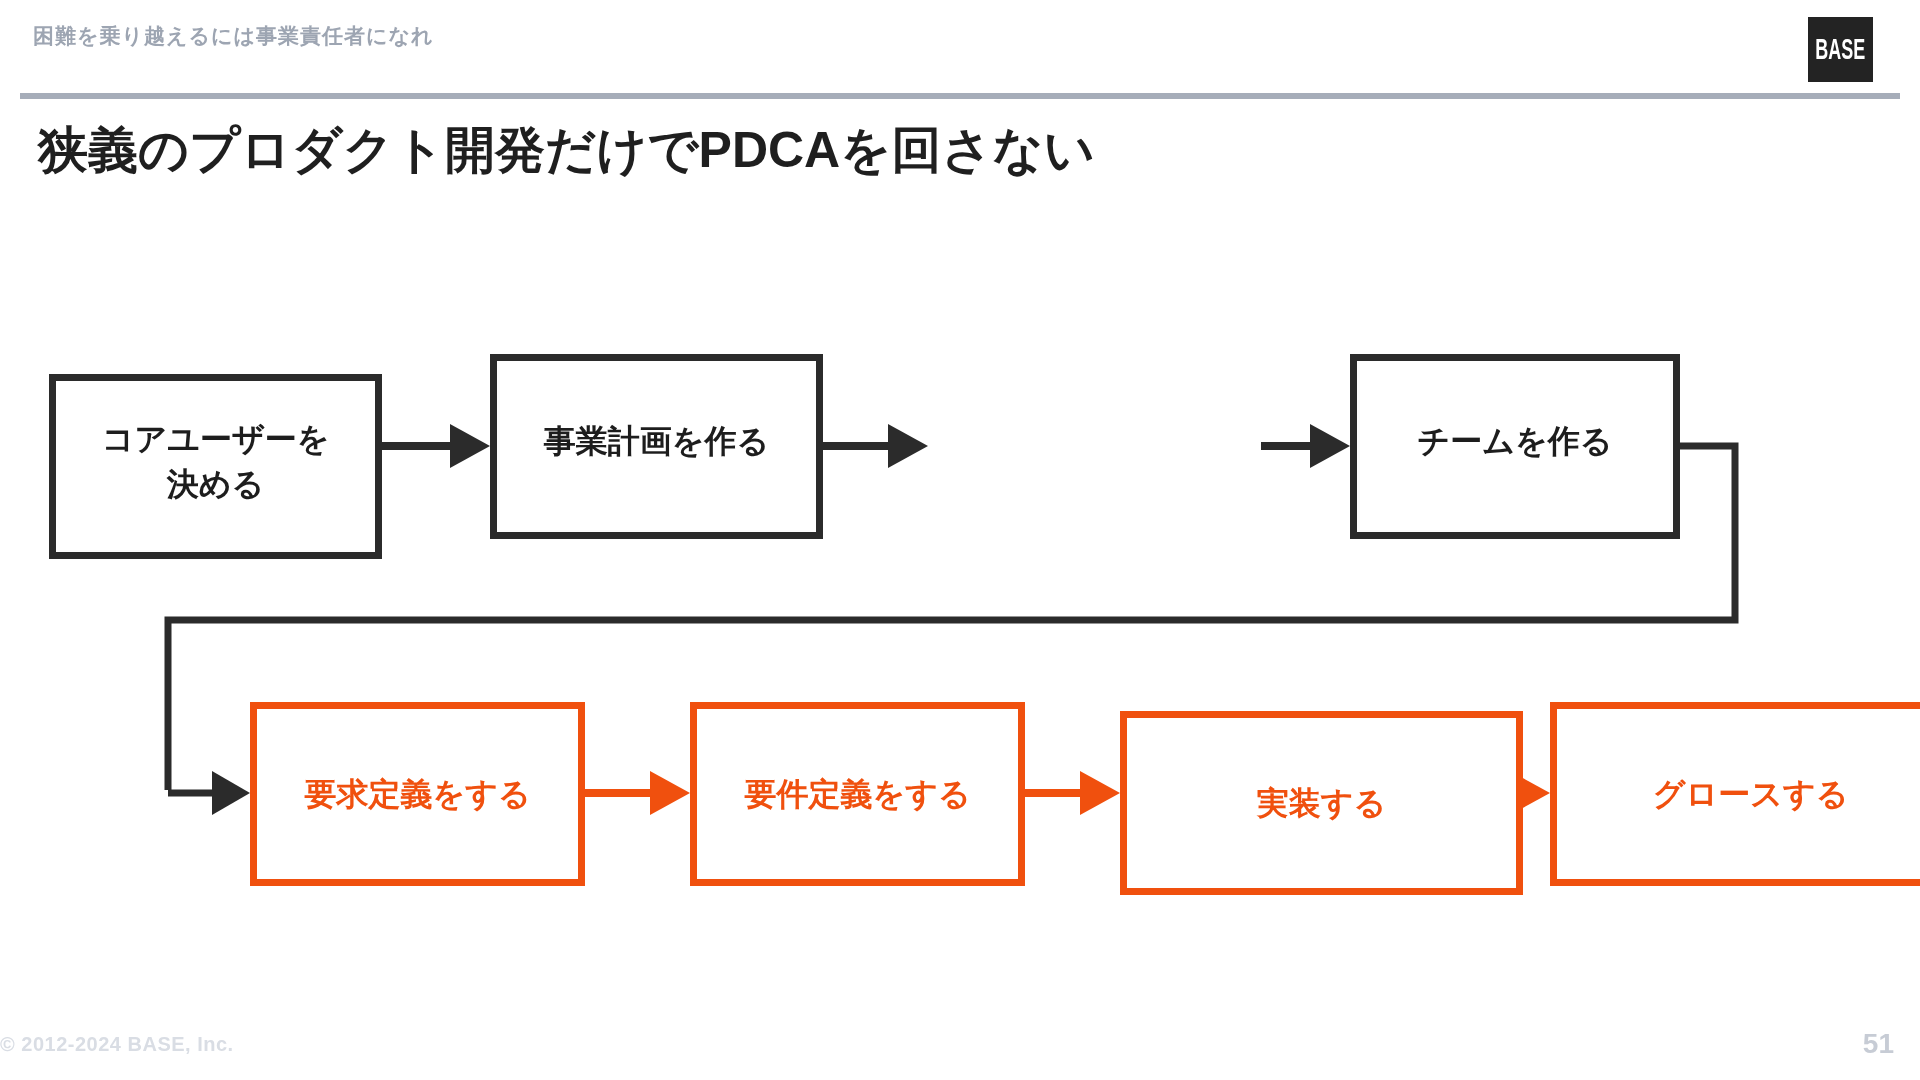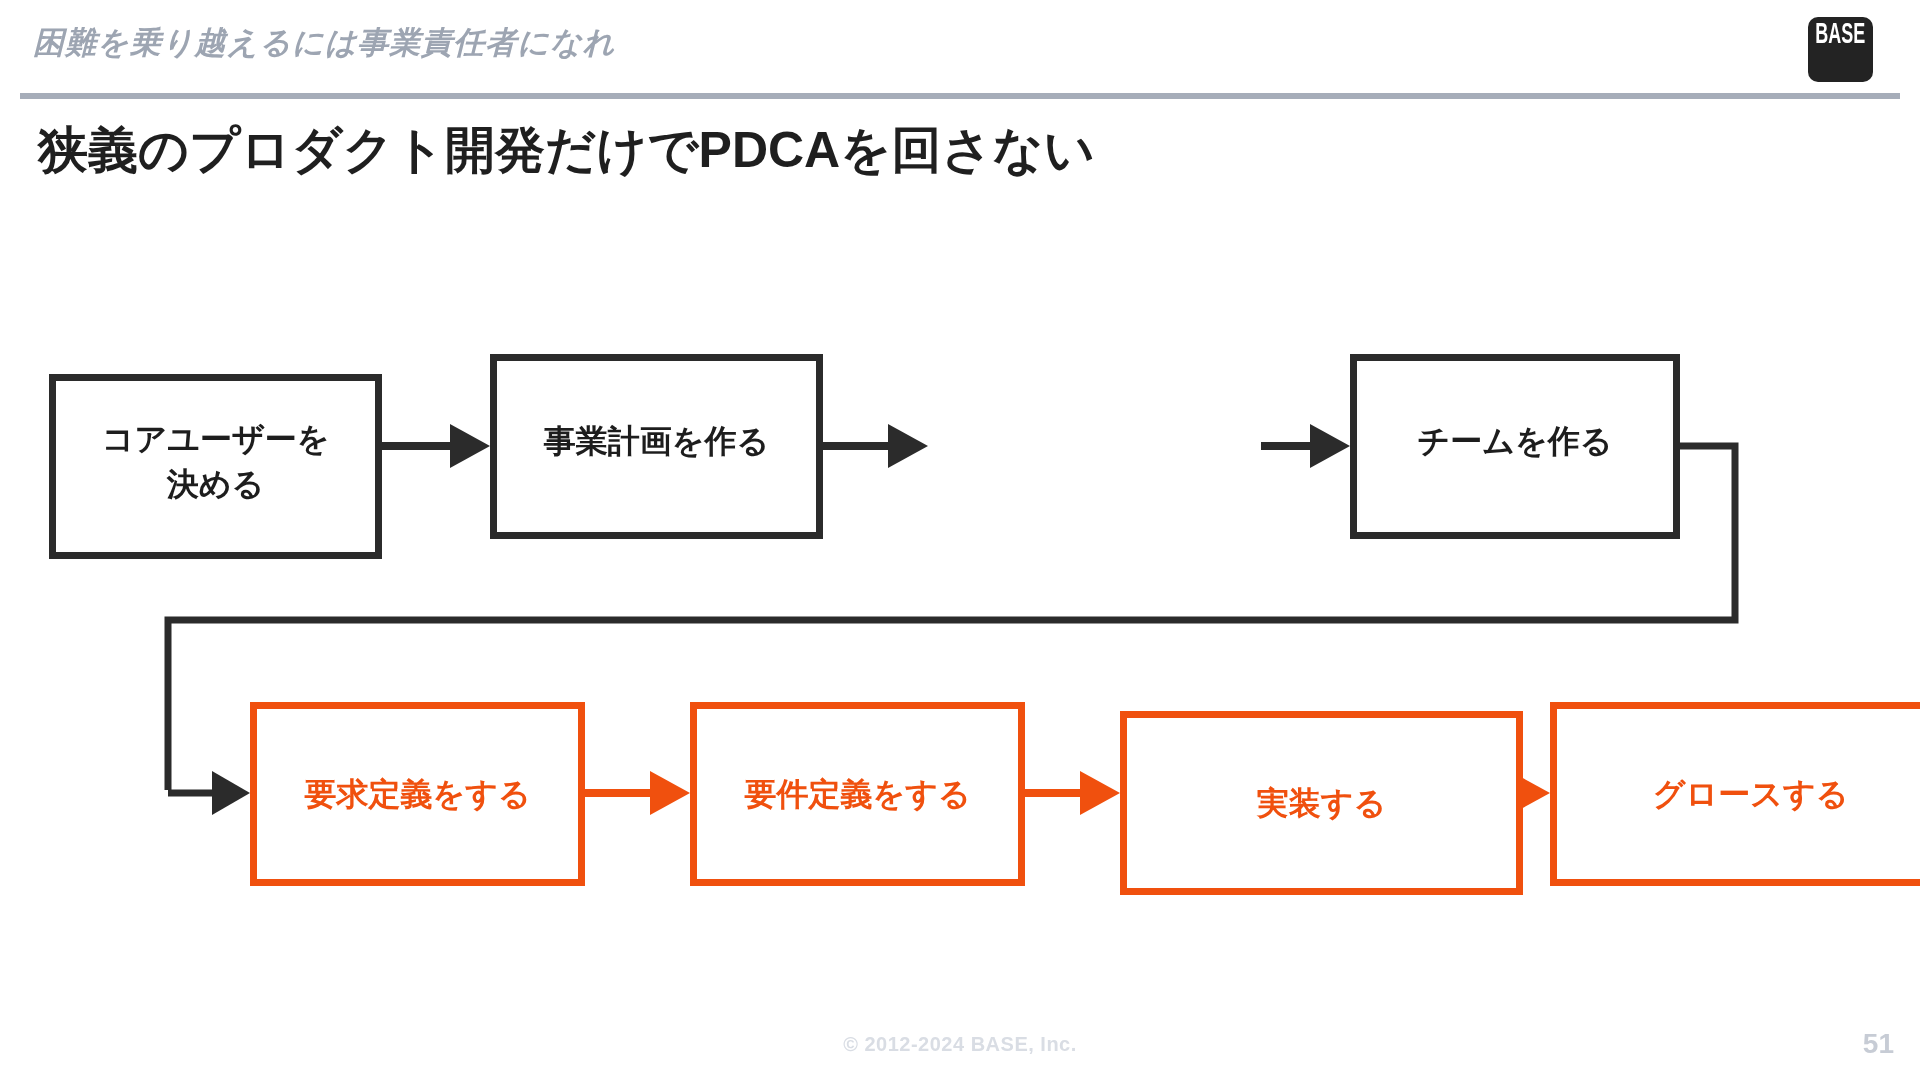--- a/index.html
+++ b/index.html
@@ -12,36 +12,35 @@
     height: 1080px;
     background: #ffffff;
     overflow: hidden;
   }
 
   
   .header-subtitle {
     position: absolute;
     left: 33px;
     top: 22px;
-    font-size: 31px;
+    font-size: 21px;
     font-weight: 700;
     color: var(--header-gray, #9da5b2);
     letter-spacing: 1px;
-    font-style: italic;
   }
   .base-logo {
     position: absolute;
     left: 1808px;
     top: 17px;
     width: 65px;
     height: 65px;
     background: var(--logo-bg, #232323);
-    border-radius: 10px;
+    border-radius: 0;
     display: flex;
-    align-items: flex-start;
+    align-items: center;
     justify-content: center;
   }
   .base-logo span {
     color: #ffffff;
     font-size: 29px;
     font-weight: 700;
     letter-spacing: 0px;
     transform: scaleX(0.62);
     transform-origin: center;
   }
@@ -114,21 +113,21 @@
   .shaft-orange { stroke: var(--accent, #f0500e); stroke-width: 8; fill: none; }
   .head-orange  { fill: var(--accent, #f0500e); stroke: none; }
   .loop-line { stroke: var(--ink, #2b2b2b); stroke-width: 7; fill: none; stroke-linejoin: miter; }
 
   
   .footer-copyright {
     position: absolute;
     left: 0;
     top: 1033px;
     width: 100%;
-    text-align: center;
+    text-align: left;
     font-size: 20px;
     font-weight: 700;
     letter-spacing: 0.5px;
     color: var(--footer-gray, #d9dde4);
   }
   .page-number {
     position: absolute;
     right: 26px;
     top: 1028px;
     font-size: 28px;

